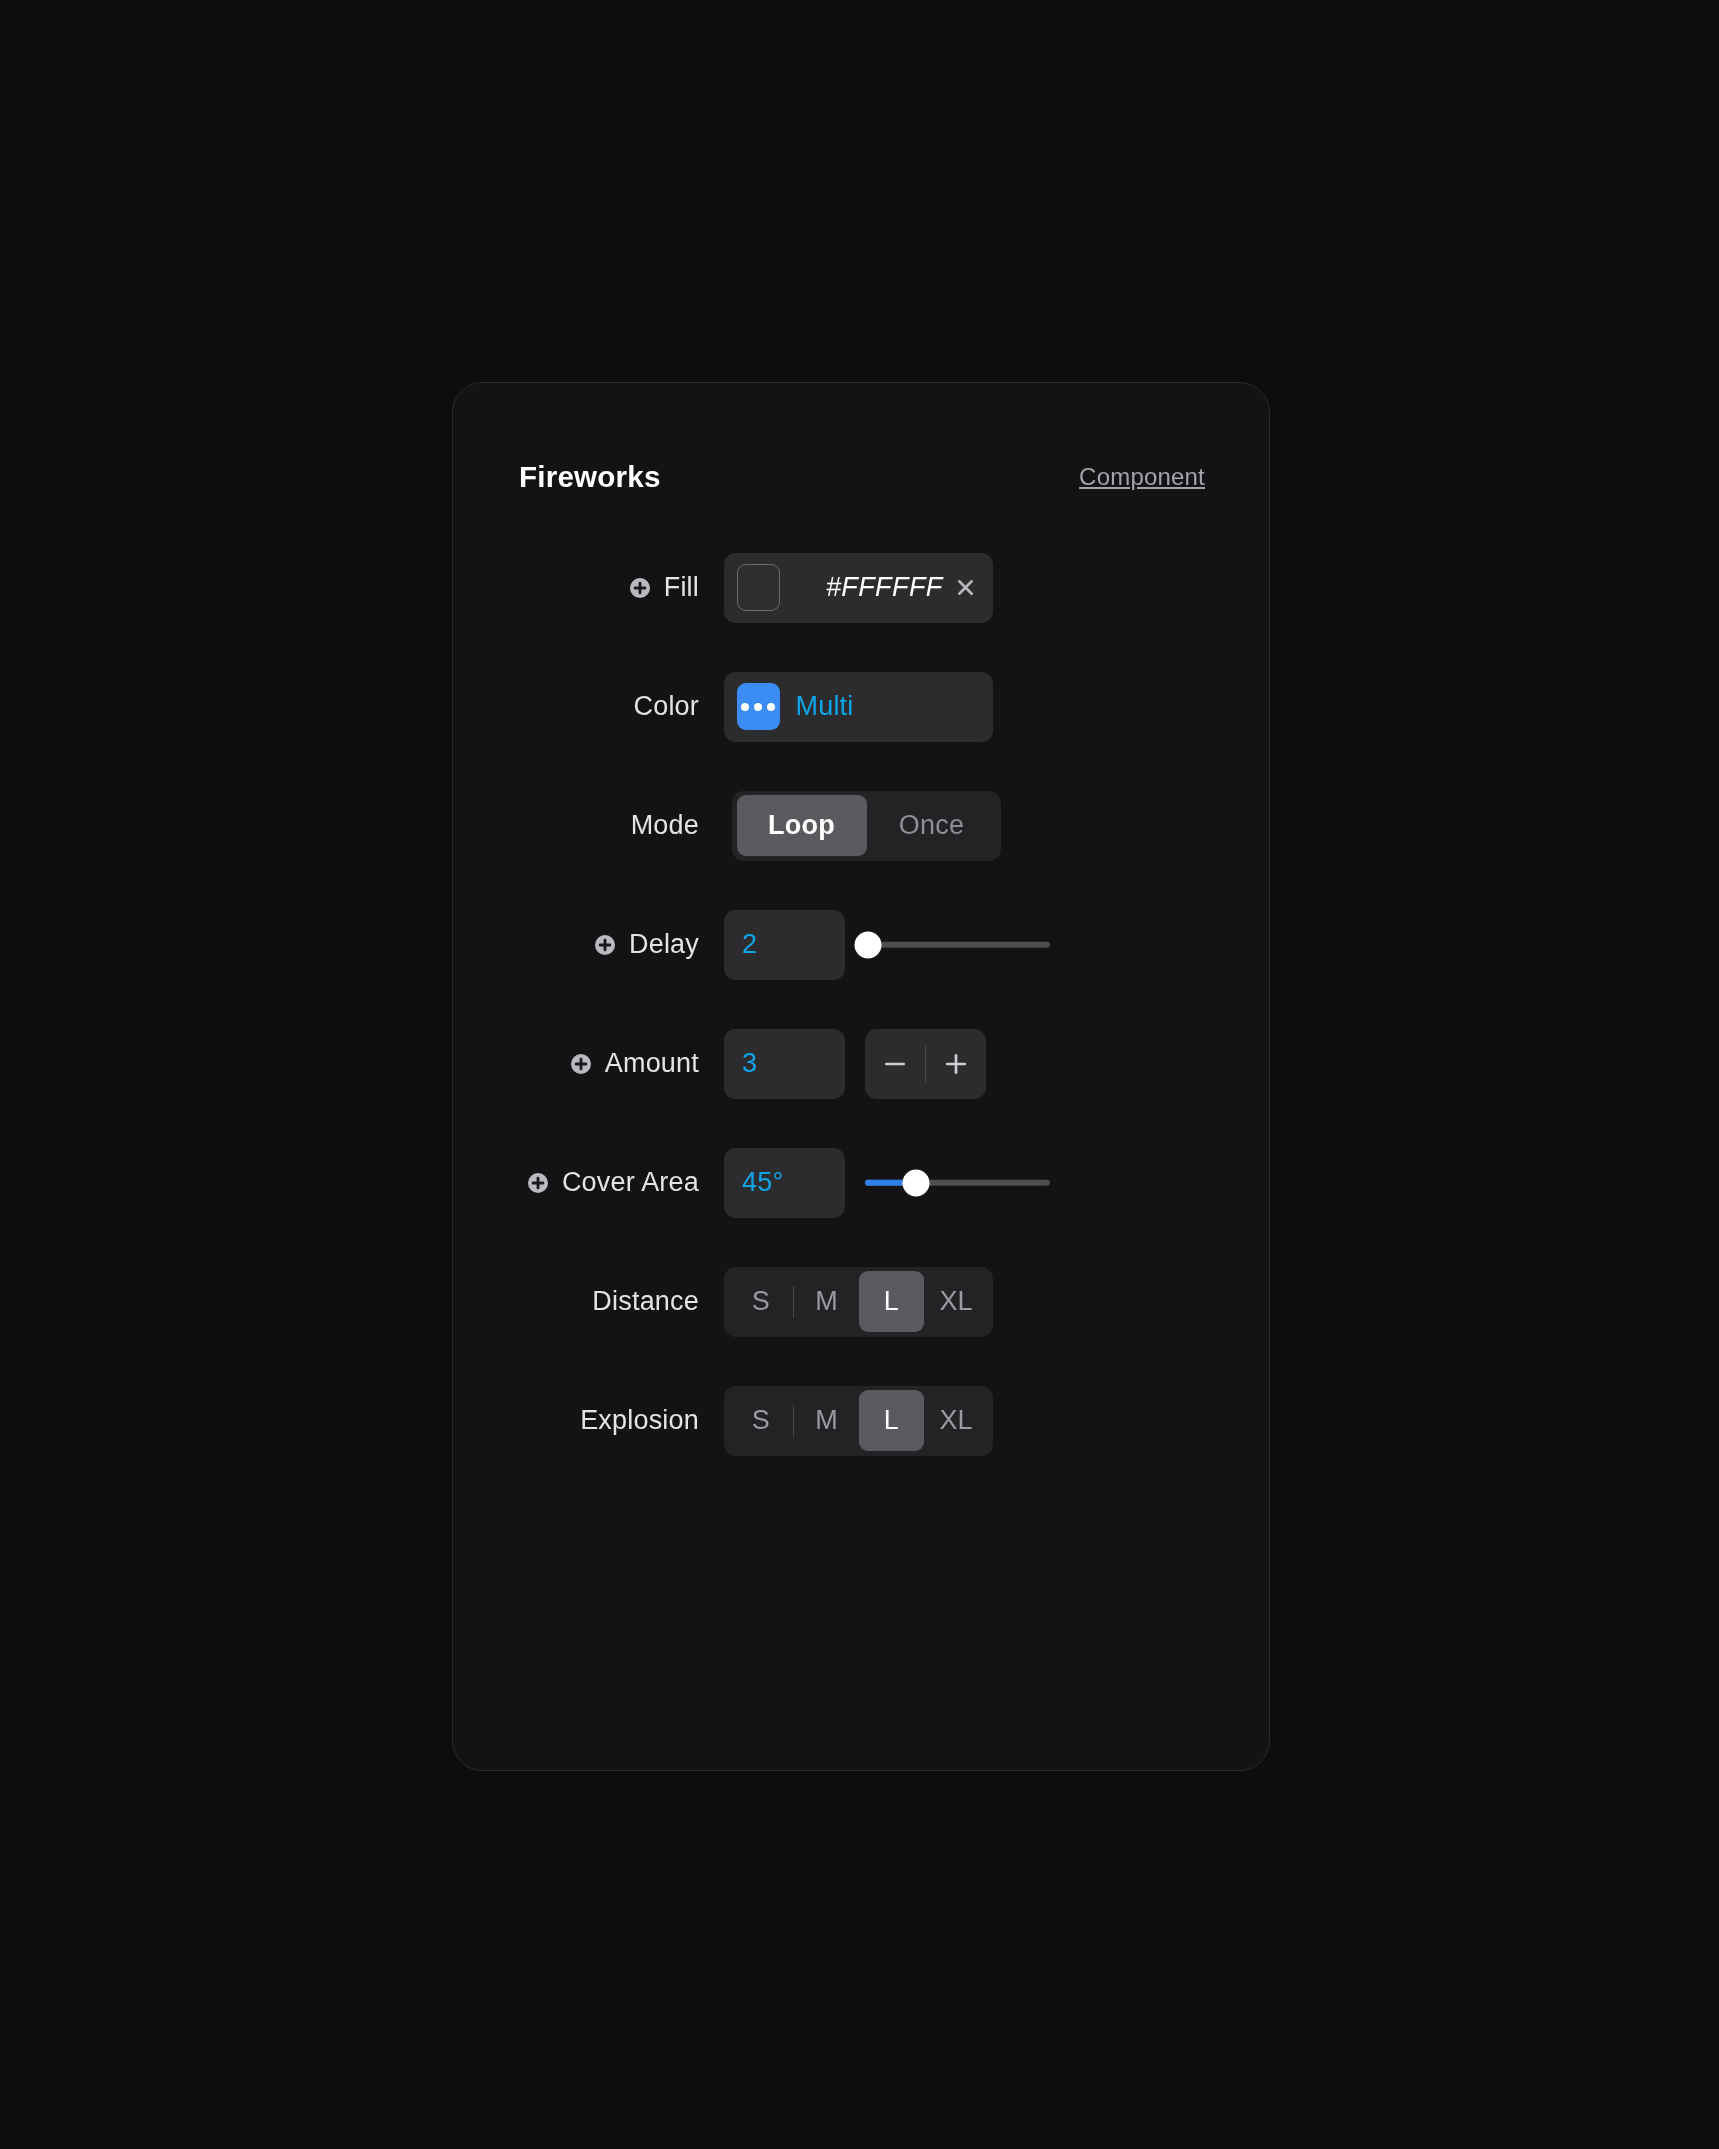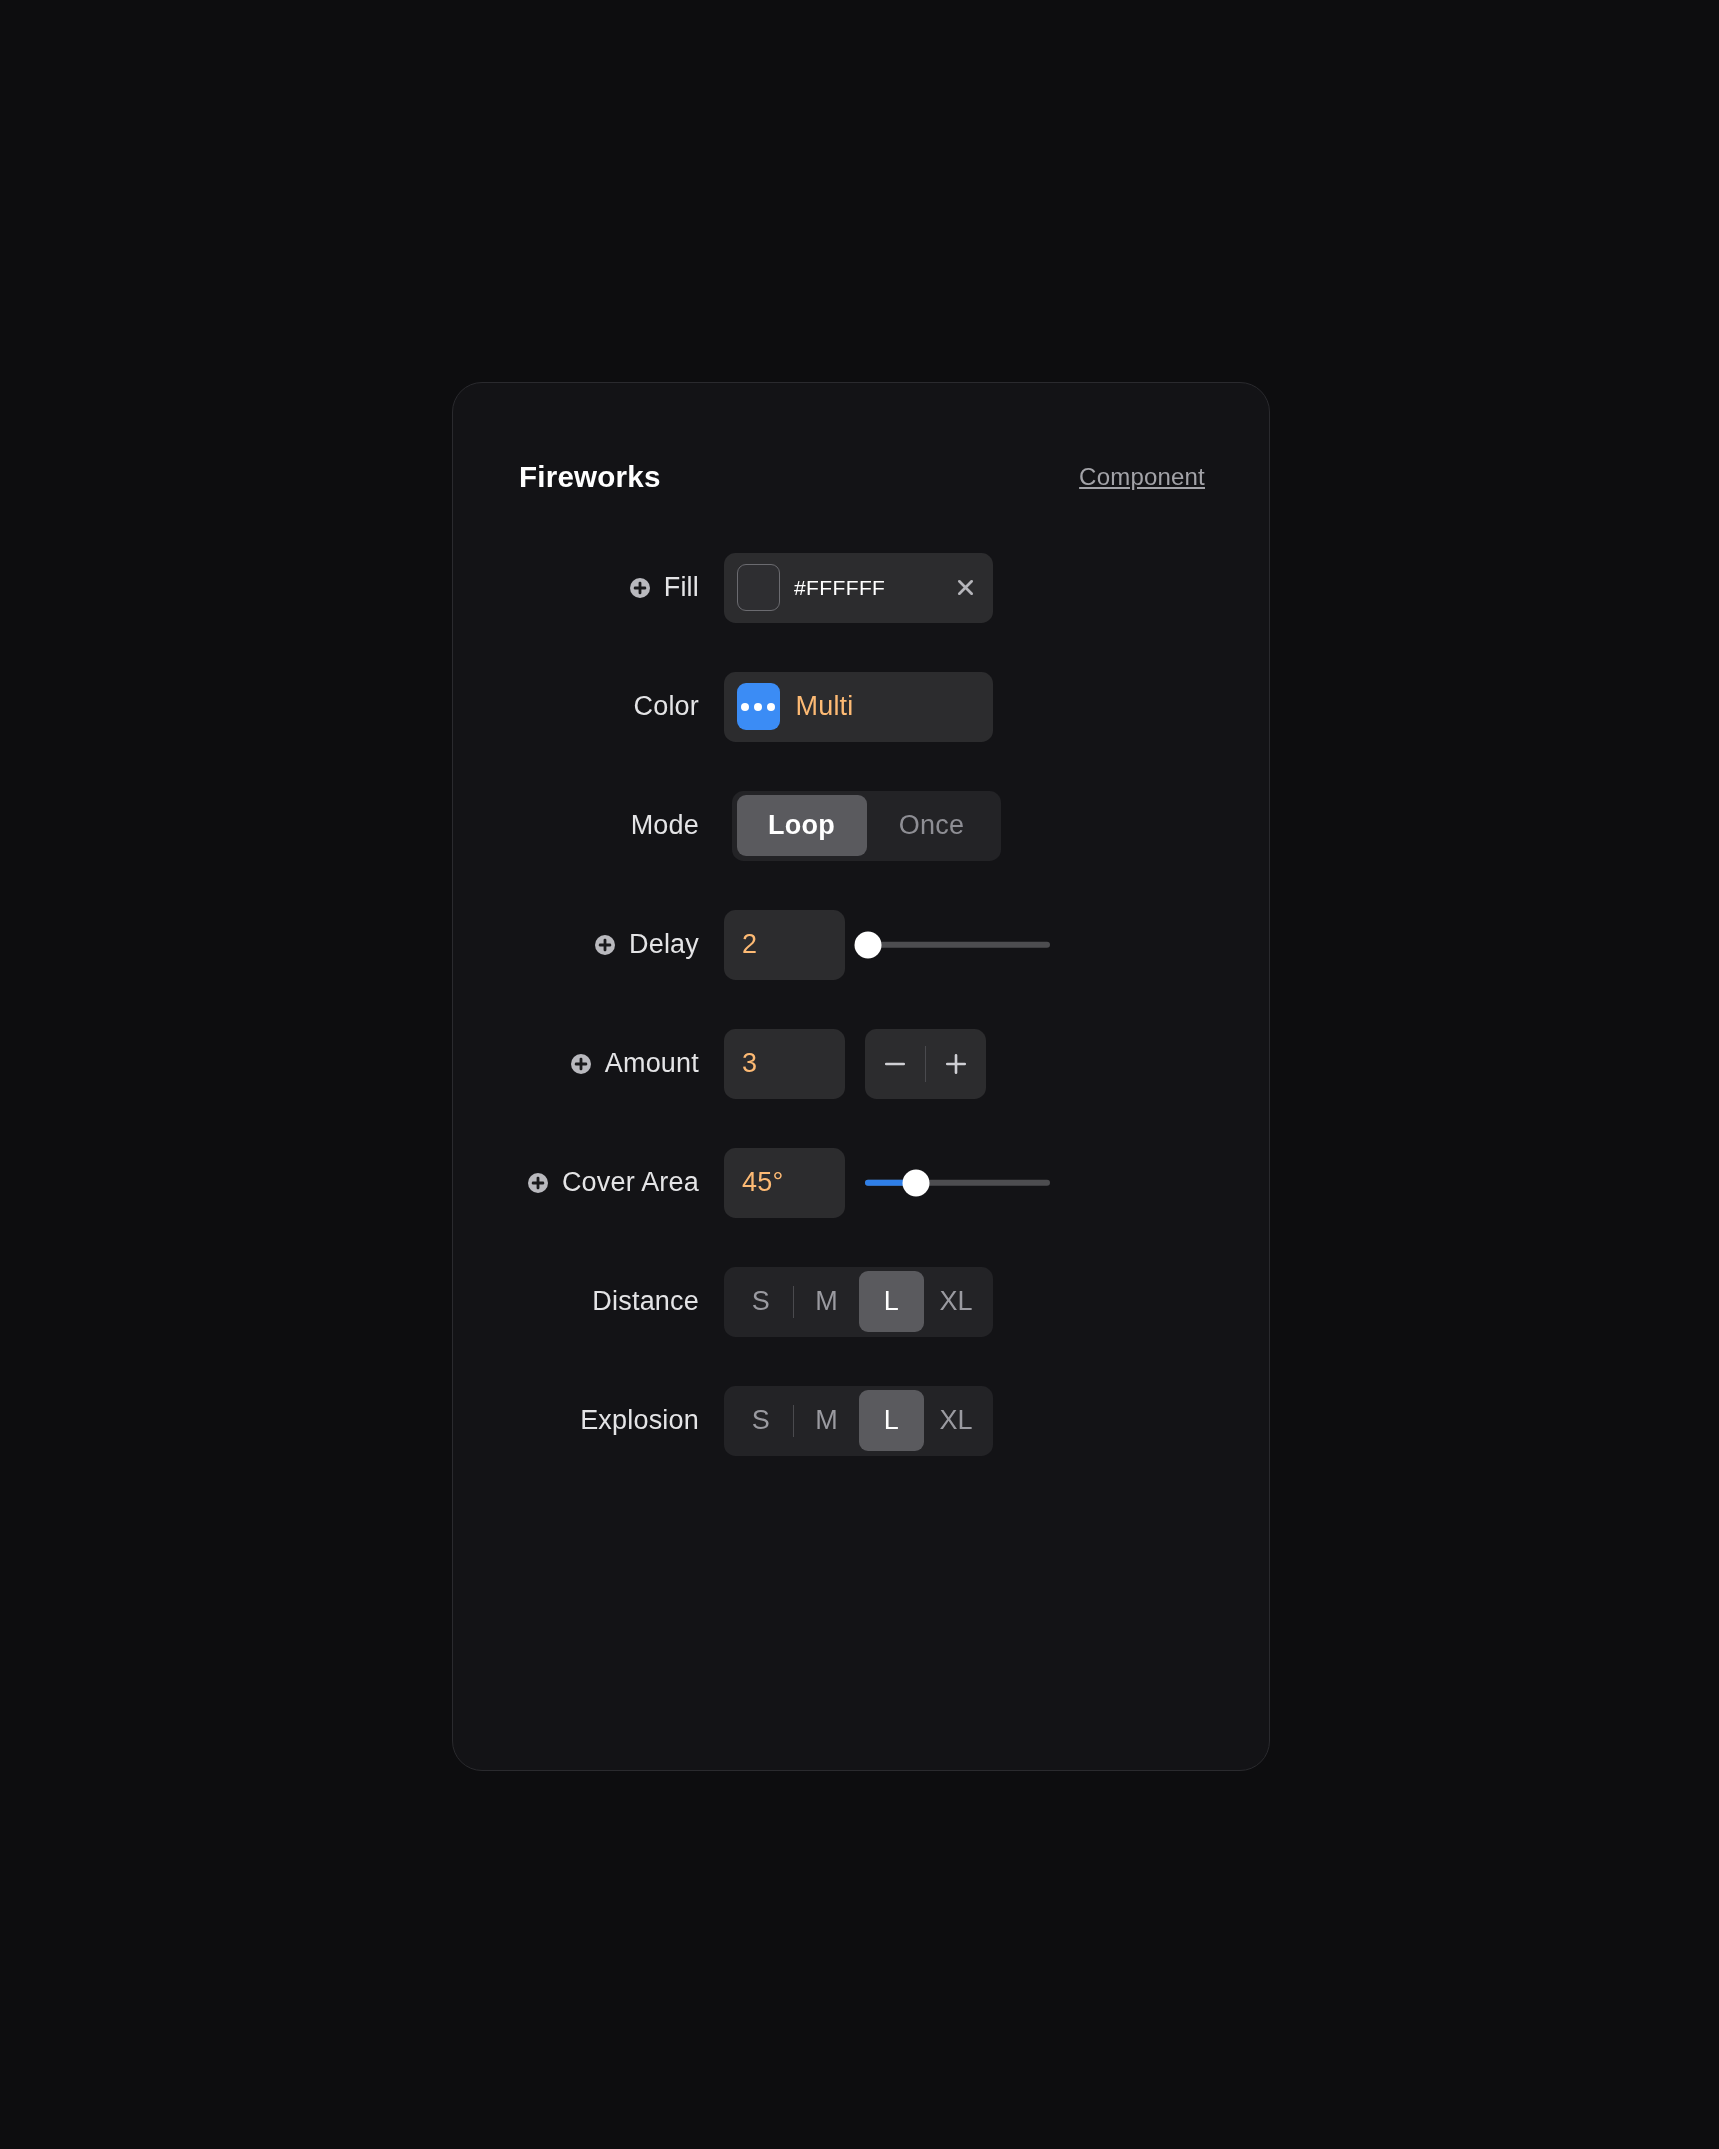--- a/index.html
+++ b/index.html
@@ -101,46 +101,47 @@
   
   .field {
     background: #2c2c2e;
     border-radius: 11.6px;
     height: 70px;
     display: flex;
     align-items: center;
   }
   .field-value {
     font-size: 27px;
-    color: #fdba74;
+    color: #0ea5e9;
     letter-spacing: 0.2px;
   }
 
   
   .fill-field {
     width: 269px;
     padding: 0 14.3px 0 12.5px;
     justify-content: space-between;
     gap: 9px;
   }
   .fill-swatch {
     width: 43px;
     height: 47px;
     border-radius: 9px;
     background: #2e2e31;
     border: 1.8px solid #6b6b70;
     flex: 0 0 43px;
   }
   .fill-hex {
     flex: 1;
-    font-size: 21px;
+    font-size: 27px;
     color: #ffffff;
-    text-align: left;
+    text-align: right;
     padding-left: 5.4px;
     letter-spacing: 0.4px;
+    font-style: italic;
   }
   .clear-x {
     width: 27px;
     height: 27px;
     flex: 0 0 27px;
     display: block;
     cursor: pointer;
   }
 
   

